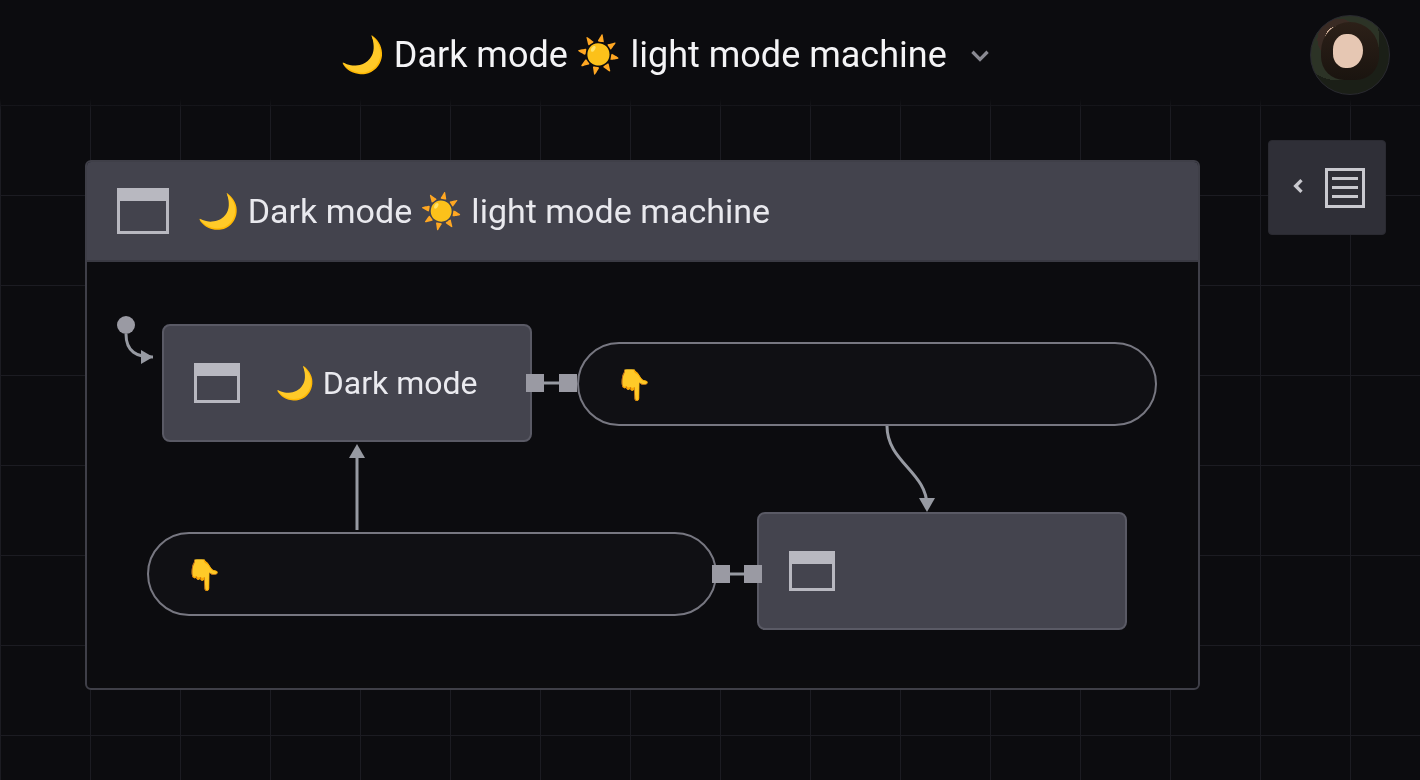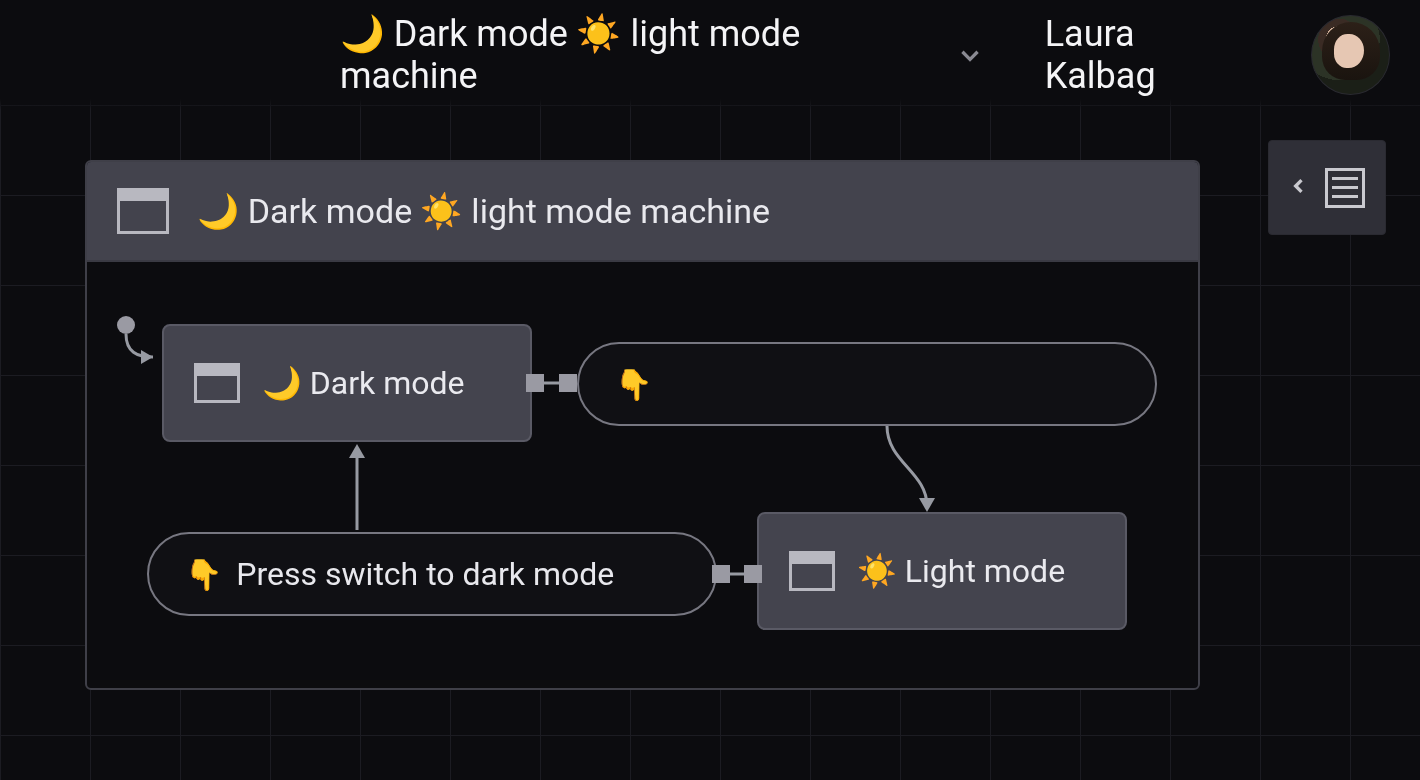--- a/index.html
+++ b/index.html
@@ -125,21 +125,21 @@
   .machine-body { position: relative; width:100%; height: calc(100% - 100px); }
 
   
   .state-node {
     position: absolute;
     background: #44444e;
     border: 2px solid #5a5a65;
     border-radius: 8px;
     display: flex;
     align-items: center;
-    gap: 22px;
+    gap: 35px;
     padding: 0 30px;
     height: 118px;
   }
   .state-node.dark { left: 75px; top: 62px; width: 370px; }
   .state-node.light { left: 670px; top: 250px; width: 370px; }
   .state-label { font-size: 32px; color:#eaeaef; }
   .state-node .window-icon { width:46px; height:40px; }
 
   
   .initial-marker {
@@ -186,21 +186,20 @@
 
 <div class="topbar">
   <div class="title-group">
     <span class="title-text">🌙 Dark mode ☀️ light mode machine</span>
     <span class="chevron">
       <svg viewBox="0 0 24 24">
           <polyline points="5 9 12 16 19 9"></polyline>
         </svg>
     </span>
   </div>
-  <span class="username">Laura Kalbag</span>
   <div class="avatar"></div>
 </div>
 
 <div class="side-panel">
   <span class="chev-left">
     <svg viewBox="0 0 24 24">
         <polyline points="15 5 8 12 15 19"></polyline>
       </svg>
   </span>
   <span class="list-icon">
@@ -220,30 +219,28 @@
 
     <div class="initial-marker"></div>
 
     <div class="state-node dark">
       <span class="window-icon"></span>
       <span class="state-label">🌙 Dark mode</span>
     </div>
 
     <div class="state-node light">
       <span class="window-icon"></span>
-      <span class="state-label">☀️ Light mode</span>
     </div>
 
     <div class="event-pill to-light">
       <span class="finger">👇</span>
     </div>
 
     <div class="event-pill to-dark">
       <span class="finger">👇</span>
-      <span class="event-label">Press switch to dark mode</span>
     </div>
 
     <div class="port dark-out"></div>
     <div class="port pill-light-in"></div>
     <div class="port pill-dark-out"></div>
     <div class="port light-in"></div>
 
     <svg class="edges">
 
       <path d="M 39 72 C 39 90, 50 95, 66 95"></path>

